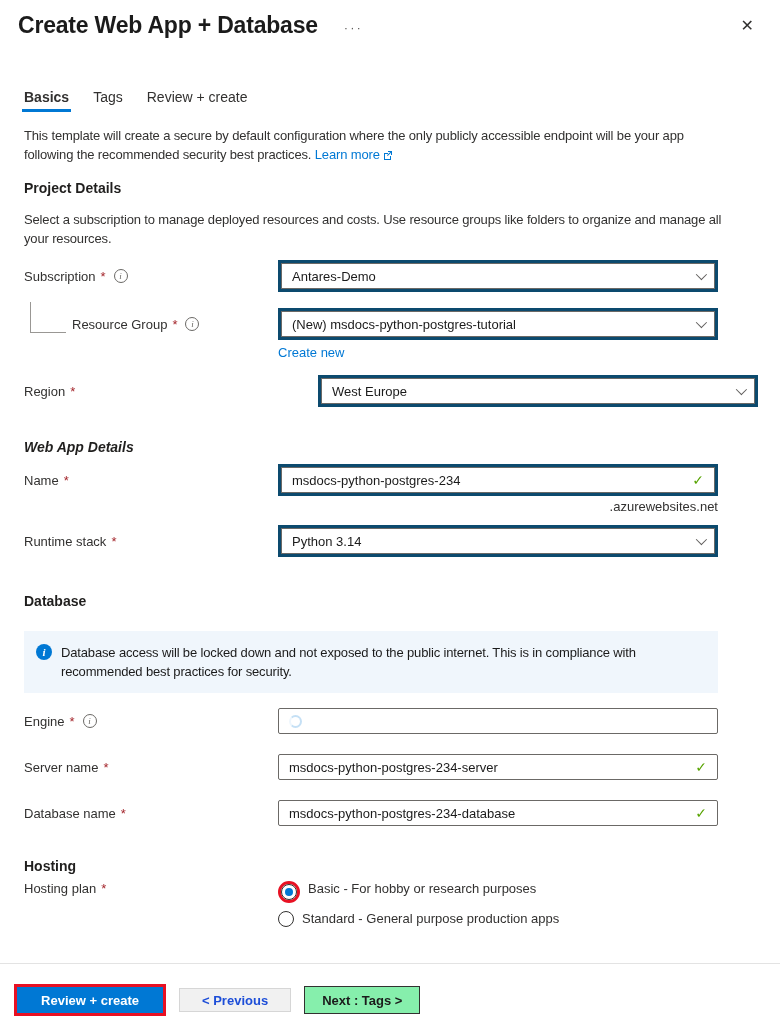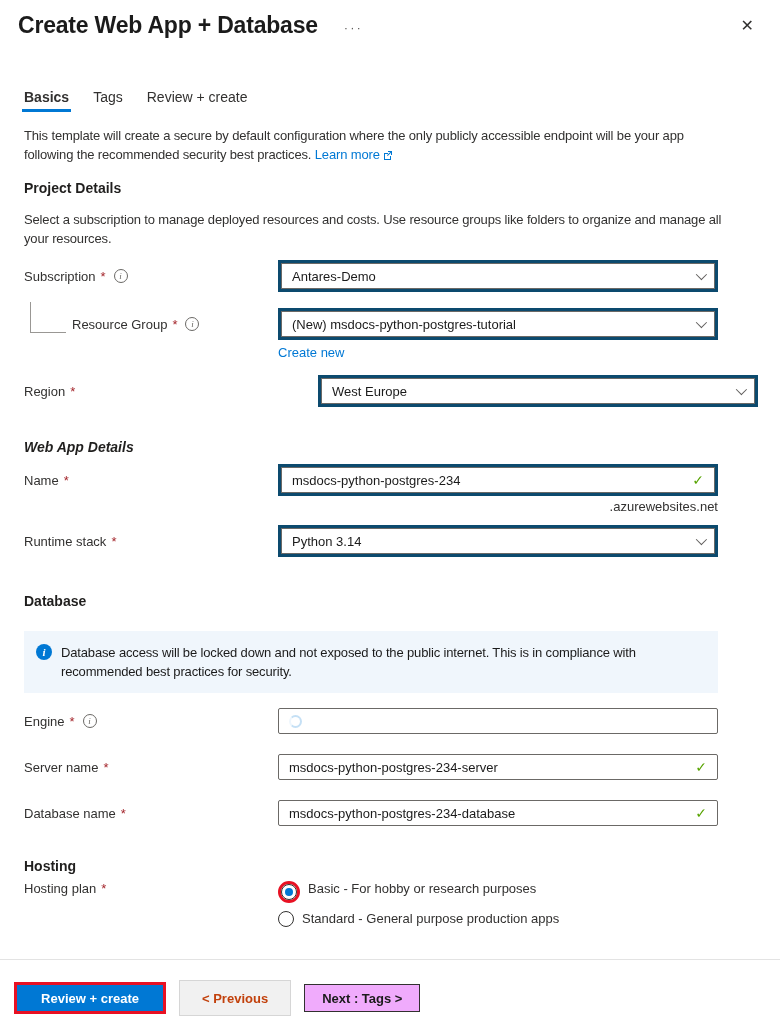--- a/index.html
+++ b/index.html
@@ -76,22 +76,22 @@
   .radio-group { display: flex; flex-direction: column; gap: 8px; }
   .radio-row { display: flex; align-items: flex-start; gap: 8px; cursor: pointer; }
   .radio { width: 16px; height: 16px; border: 1px solid #323130; border-radius: 50%; display: flex; align-items: center; justify-content: center; flex: none; background: #fff; }
   .radio .dot { width: 8px; height: 8px; border-radius: 50%; background: #0078d4; }
   .radio-annot { border: 3px solid #e81123; border-radius: 50%; display: inline-flex; flex: none; }
   
   .footer { margin-top: auto; border-top: 1px solid #e3e3e3; padding: 20px 0 16px 14px; display: flex; align-items: center; gap: 13px; background: #fff; }
   .btn { font-family: "Liberation Sans", sans-serif; font-size: 13px; cursor: pointer; }
   .annot-btn { border: 3px solid #e81123; flex: none; }
   .btn-primary { width: 146px; height: 26px; background: #0078d4; color: #fff; font-weight: bold; border: none; }
-  .btn-prev { height: 36px; padding: 0 22px; background: #f1f1f1; color: #c2410c; border: 1px solid #d6d6d6; font-weight: bold; cursor: default; }
-  .btn-next { height: 28px; padding: 0 17px; background: #f0abfc; color: #1b1b1b; border: 1px solid #323130; font-weight: bold; }
+  .btn-prev { height: 24px; padding: 0 22px; background: #f1f1f1; color: #1d4ed8; border: 1px solid #d6d6d6; font-weight: bold; cursor: default; }
+  .btn-next { height: 28px; padding: 0 17px; background: #86efac; color: #1b1b1b; border: 1px solid #323130; font-weight: bold; }
 </style>
 </head>
 <body>
 
 <div class="hdr">
   <h1>Create Web App + Database</h1>
   <span class="more">···</span>
   <span class="close">✕</span>
 </div>
 

